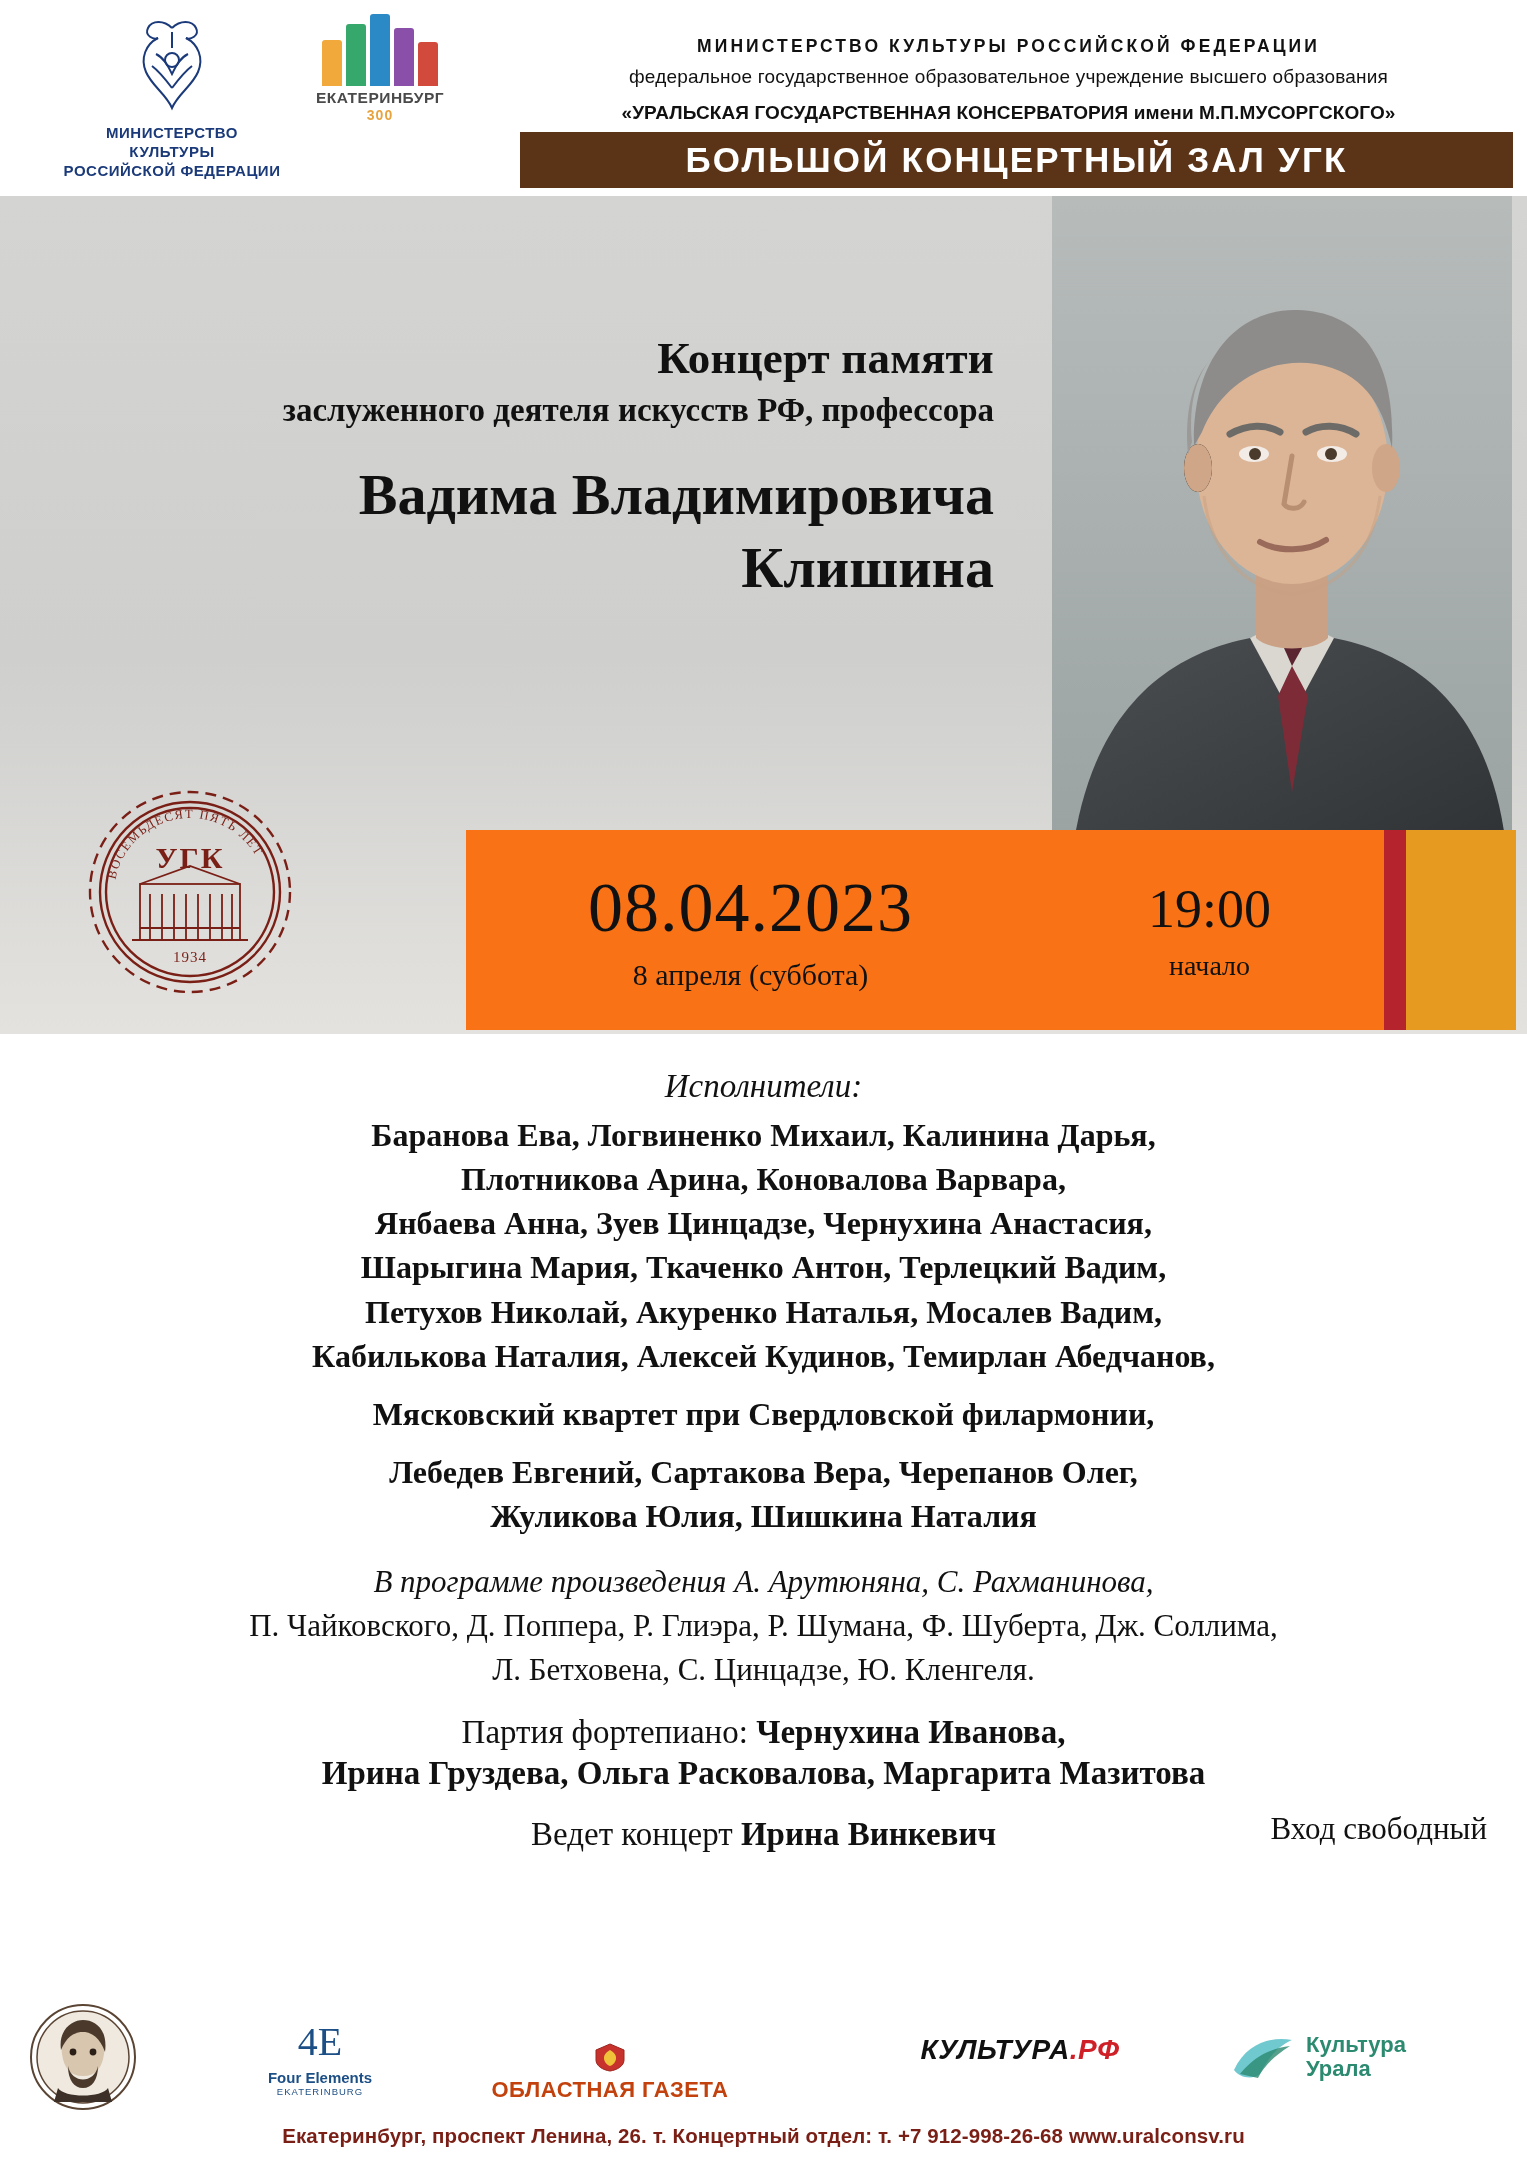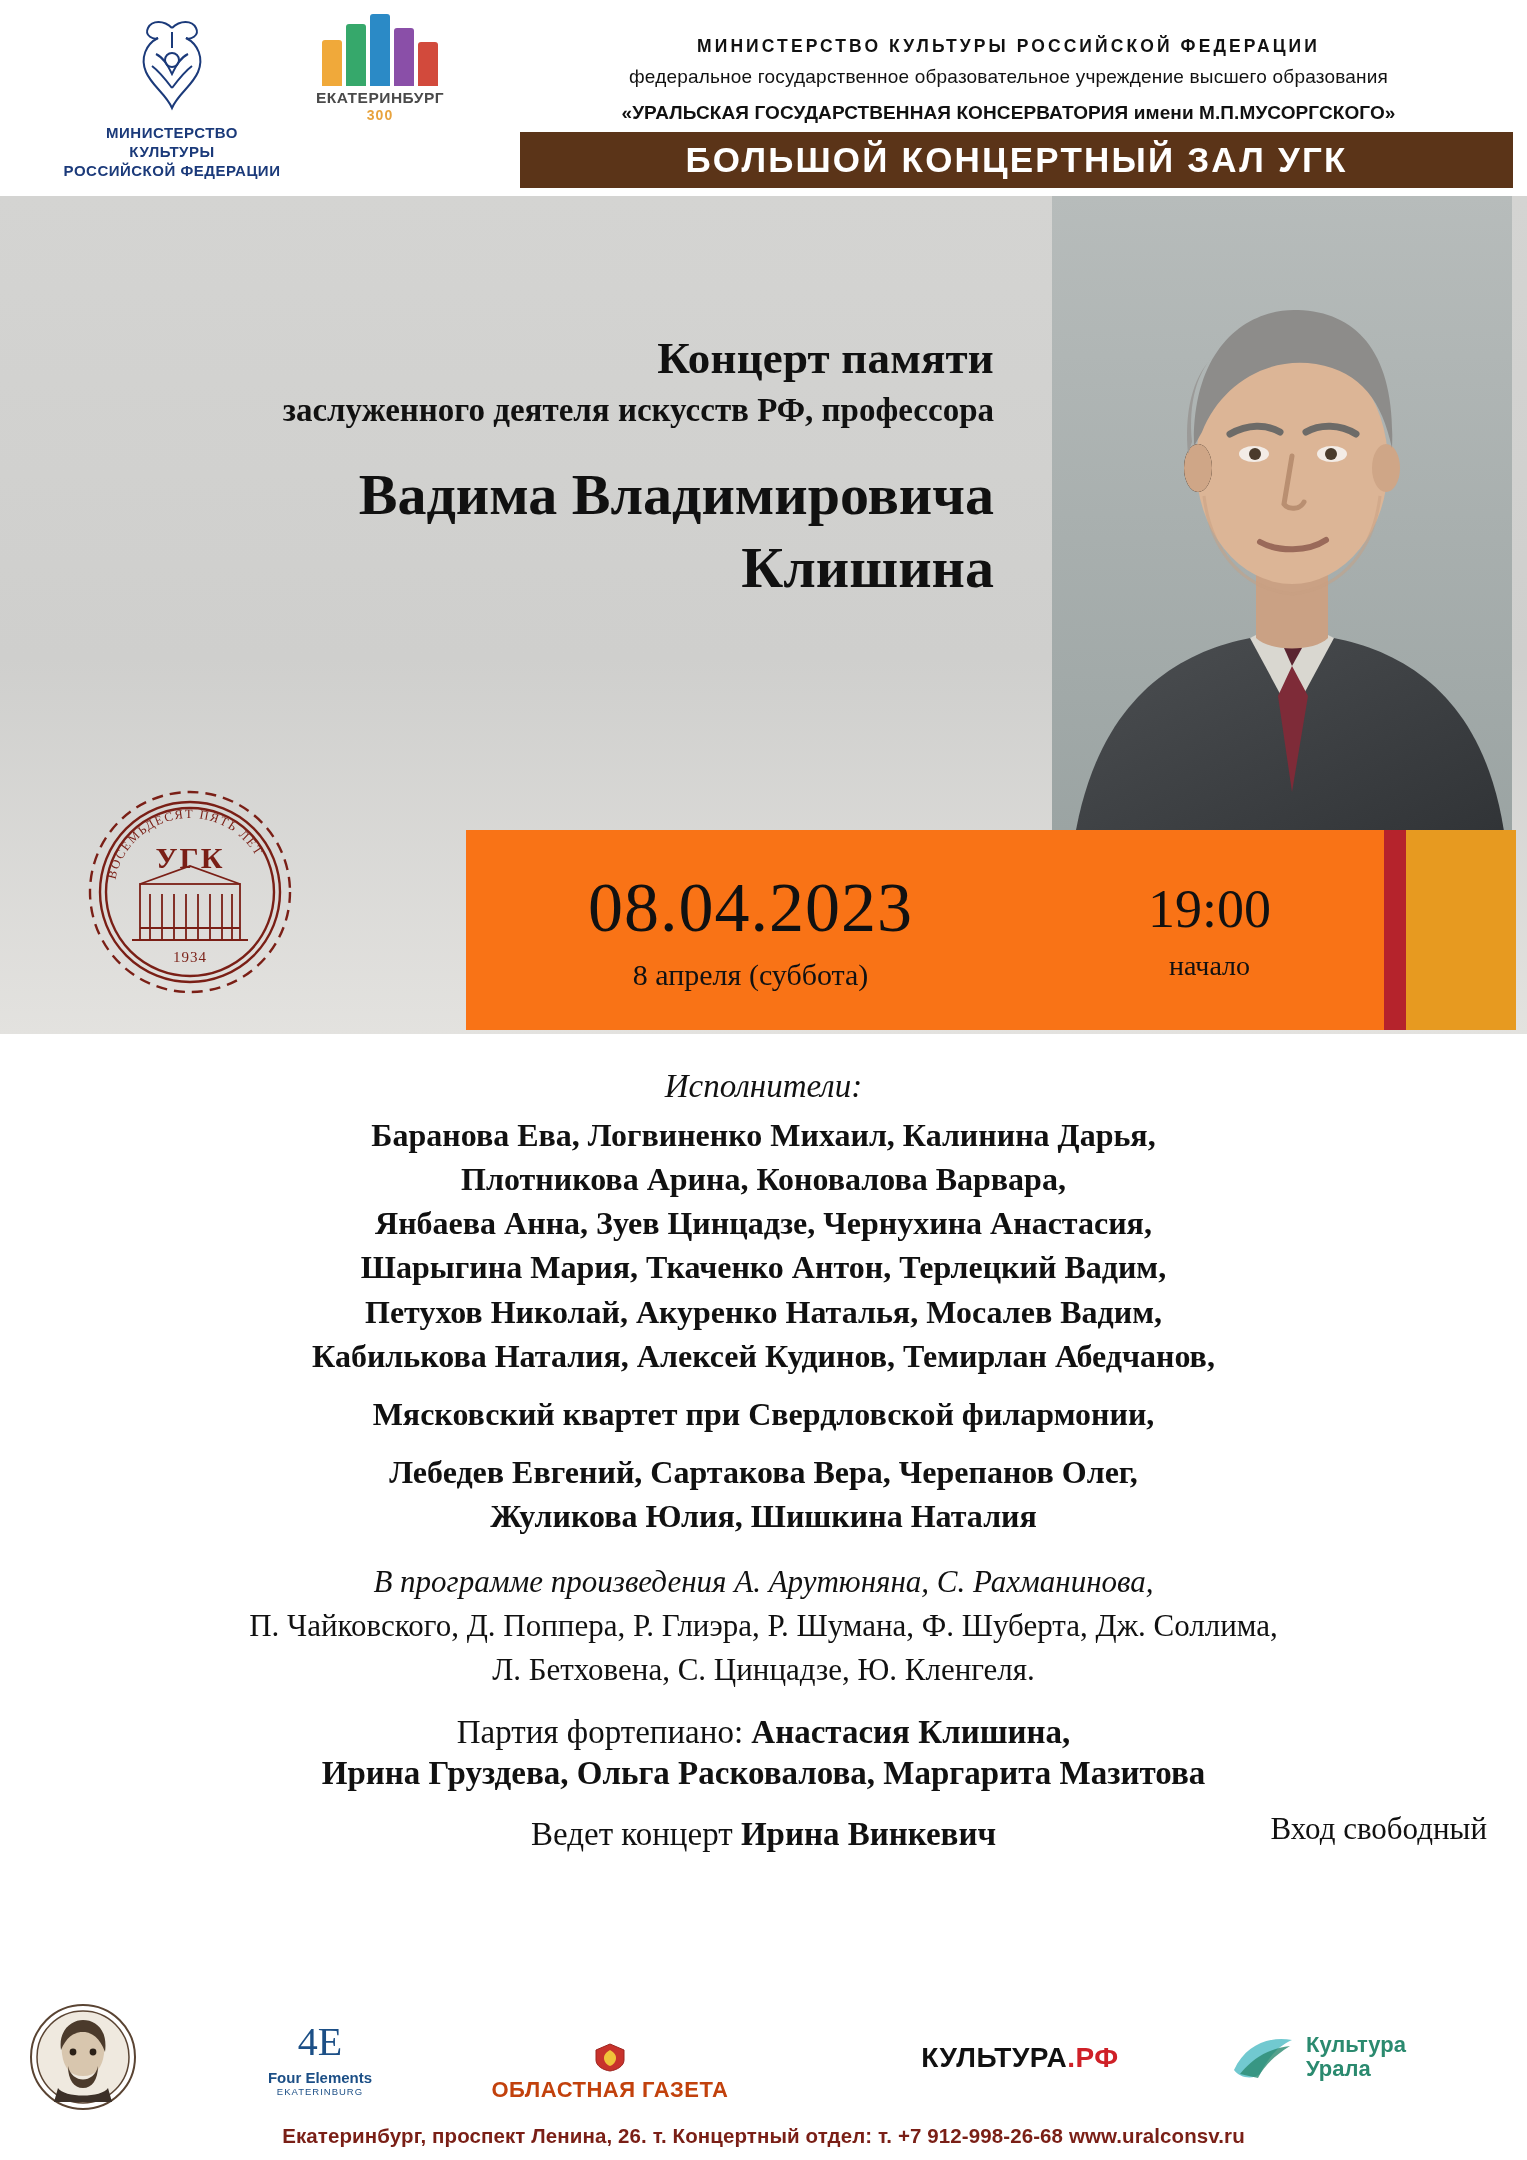--- a/index.html
+++ b/index.html
@@ -227,21 +227,21 @@
   }
   .f-logo { position: absolute; }
   .f-mussorgsky { left: 28px; top: 2px; width: 110px; height: 110px; }
   .f-four { left: 255px; top: 18px; width: 130px; text-align: center; }
   .f-four-mark { font-family: "Liberation Serif", serif; font-size: 40px; color: #1c4f86; }
   .f-four-t1 { font-family: "Liberation Sans", sans-serif; font-size: 15px; font-weight: bold; color: #1c4f86; margin-top: 4px; }
   .f-four-t2 { font-family: "Liberation Sans", sans-serif; font-size: 9.5px; letter-spacing: 1px; color: #1c4f86; }
   .f-gazeta { left: 490px; top: 42px; width: 240px; text-align: center; }
   .f-gazeta-crest { font-size: 30px; line-height: 1; }
   .f-gazeta-text { font-family: "Liberation Sans", sans-serif; font-size: 22px; font-weight: bold; color: #c2410c; letter-spacing: 0.5px; }
-  .f-kultura { left: 890px; top: 42px; width: 260px; text-align: center; }
+  .f-kultura { left: 890px; top: 34px; width: 260px; text-align: center; font-style: italic; }
   .f-kultura-text { font-family: "Liberation Sans", sans-serif; font-size: 28px; font-weight: bold; color: #111; letter-spacing: 0.5px; }
   .f-kultura-text .rf { color: #cf2027; }
   .f-ural { left: 1230px; top: 30px; width: 270px; display: flex; align-items: center; gap: 10px; }
   .f-ural-bird { width: 66px; height: 54px; }
   .f-ural-text { font-family: "Liberation Sans", sans-serif; font-size: 22px; font-weight: bold; color: #2b8a6f; line-height: 1.1; text-align: left; }
   .footer-address {
     height: 40px;
     background: #ffffff;
     text-align: center;
     font-family: "Liberation Sans", sans-serif;
@@ -411,21 +411,21 @@
     <div class="performers-line performers-gap">Мясковский квартет при Свердловской филармонии,</div>
     <div class="performers-line performers-gap">Лебедев Евгений, Сартакова Вера, Черепанов Олег,</div>
     <div class="performers-line">Жуликова Юлия, Шишкина Наталия</div>
 
     <div class="program-italic">В программе произведения А. Арутюняна, С. Рахманинова,</div>
     <div class="program-line">П. Чайковского, Д. Поппера, Р. Глиэра, Р. Шумана, Ф. Шуберта, Дж. Соллима,</div>
     <div class="program-line">Л. Бетховена, С. Цинцадзе, Ю. Кленгеля.</div>
 
     <div class="piano-label">
       <span>Партия фортепиано:</span>
-      <b>Анастасия Клишина,</b>
+      <b>Чернухина Иванова,</b>
     </div>
     <div class="piano-line">Ирина Груздева, Ольга Расковалова, Маргарита Мазитова</div>
 
     <div class="host-line">
       <span>Ведет концерт</span>
       <b>Ирина Винкевич</b>
     </div>
 
     <div class="free-entry">Вход свободный</div>
   </div>

